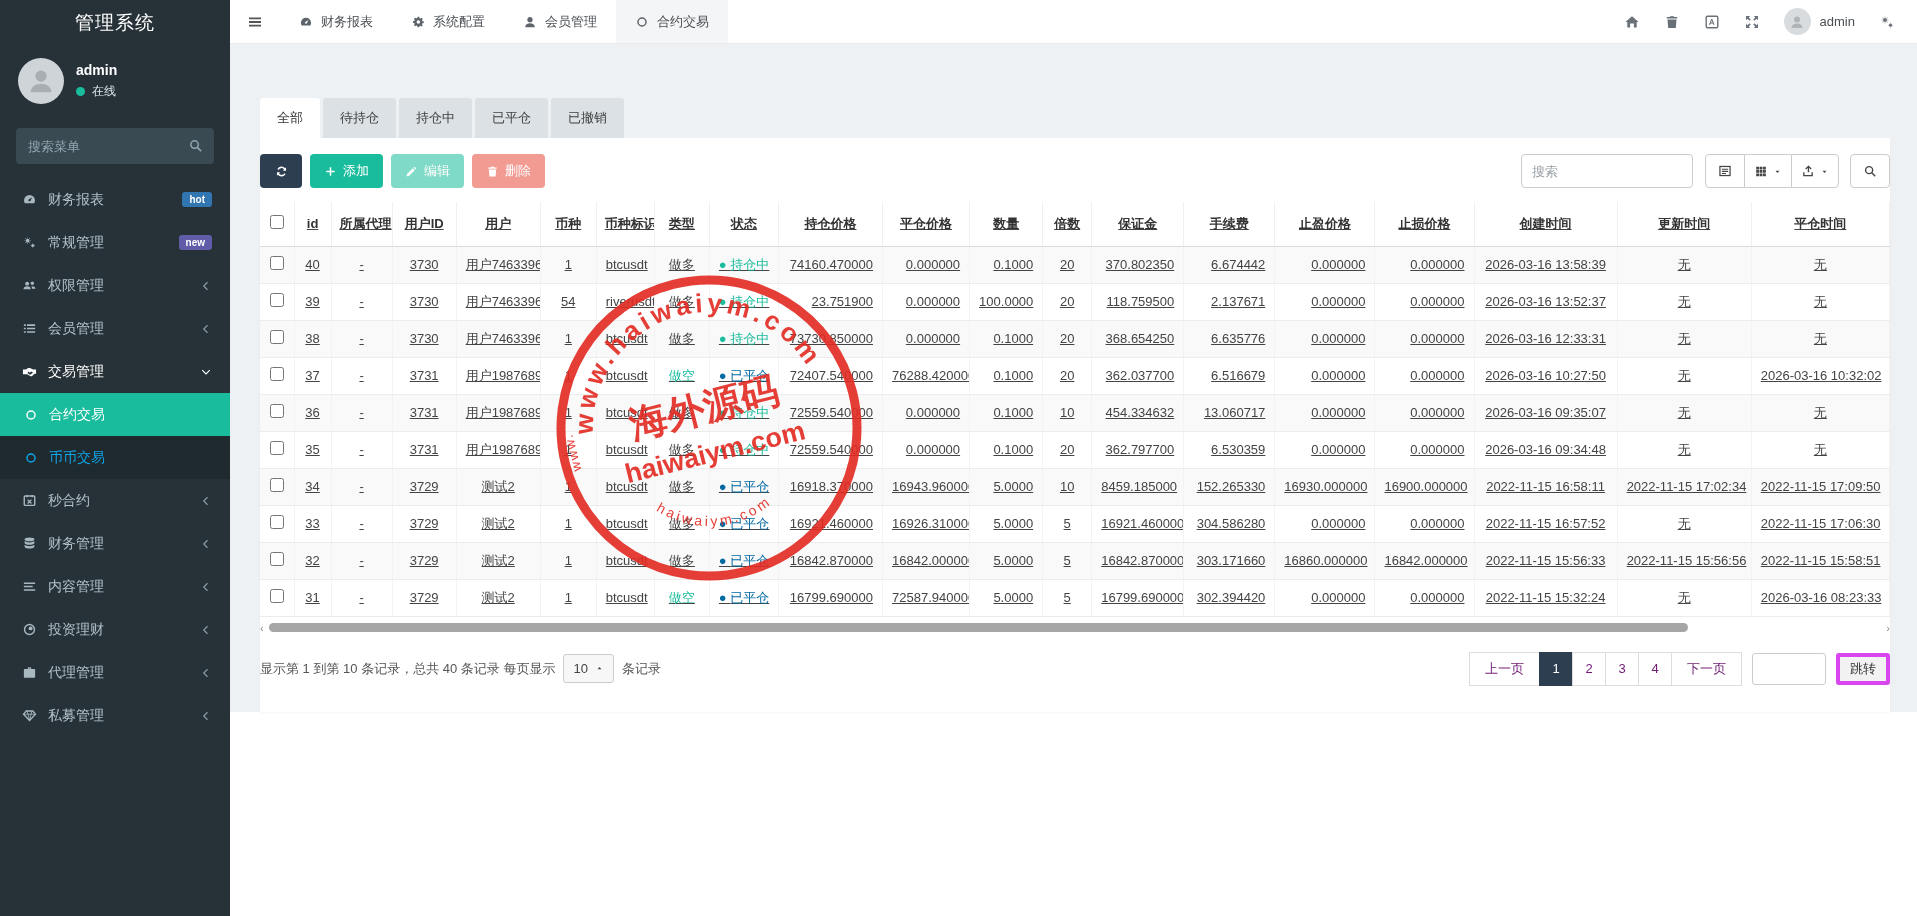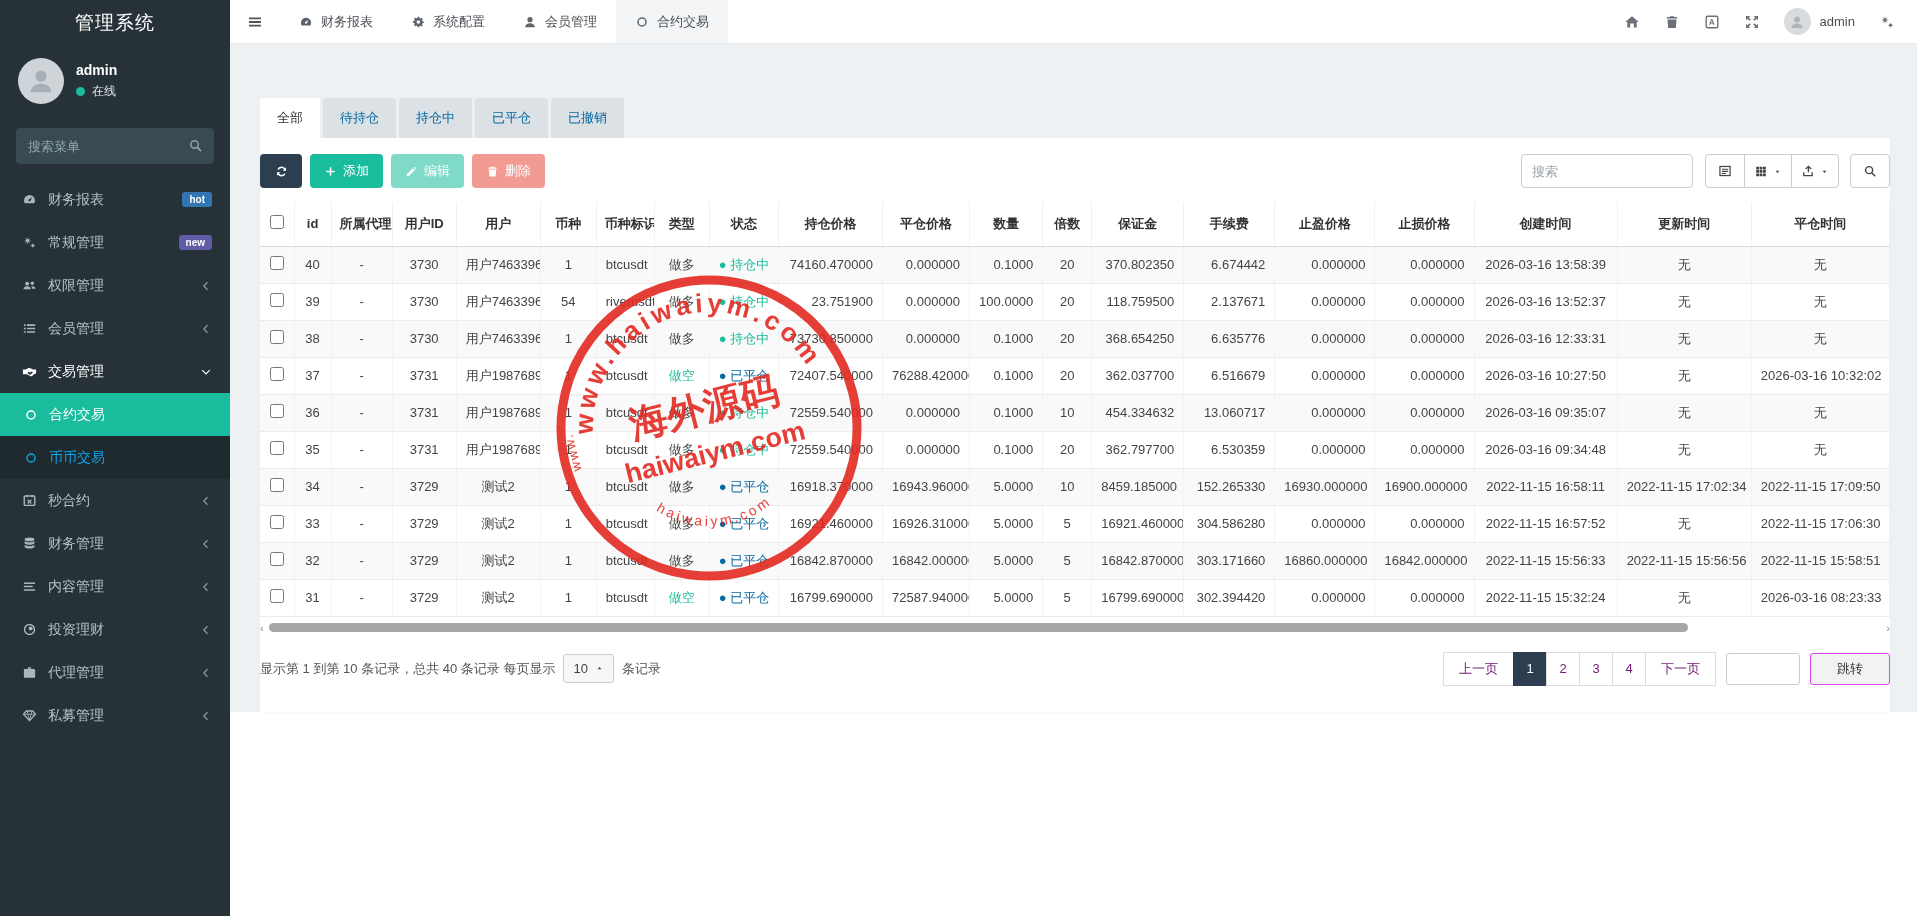--- a/index.html
+++ b/index.html
@@ -44,21 +44,21 @@
   .nav-right .ic { width:16px; height:16px; cursor:pointer; }
   .nav-user { display:flex; align-items:center; gap:9px; cursor:pointer; }
   .mini-avatar { width:27px; height:27px; border-radius:50%; background:#d9dcde; display:flex; align-items:center; justify-content:center; color:#aeb4b8; }
   .mini-avatar .ic { width:16px; height:16px; }
   .nav-user-name { font-size:13px; color:#4a4f54; }
 
   
   .content { flex:1; position:relative; background:#fff; }
   .card-zone { background:#eef1f4; padding:54px 27px 0 30px; }
   .tabs { display:flex; gap:3px; }
-  .tab { background:#dce1e5; color:#0369a1; font-size:13px; padding:0 17px; height:40px; line-height:40px; border-radius:3px 3px 0 0; cursor:pointer; }
+  .tab { background:#dce1e5; color:#404040; font-size:13px; padding:0 17px; height:40px; line-height:40px; border-radius:3px 3px 0 0; cursor:pointer; }
   .tab.active { background:#fff; color:#333; }
   .card { background:#fff; padding:16px 0 26px; box-shadow:0 1px 2px rgba(0,0,0,.04); }
 
   .toolbar { display:flex; align-items:flex-end; margin-bottom:14px; }
   .btn { height:34px; border:none; border-radius:4px; font-size:13px; color:#fff; display:inline-flex; align-items:center; gap:6px; padding:0 14px; margin-right:8px; cursor:pointer; }
   .btn .ic { width:13px; height:13px; }
   .btn-refresh { background:#2c3e50; width:42px; justify-content:center; padding:0; }
   .btn-add { background:#19bc9c; }
   .btn-edit { background:#19bc9c; opacity:.55; }
   .btn-del { background:#e8594a; opacity:.6; }
@@ -66,21 +66,21 @@
   .search-input { width:172px; height:34px; border:1px solid #ccc; border-radius:4px; padding:0 10px; font-size:13px; color:#555; }
   .search-input::placeholder { color:#9aa0a6; }
   .btn-group { display:flex; }
   .tool-btn { height:34px; min-width:40px; background:#fff; border:1px solid #ccc; display:flex; align-items:center; justify-content:center; gap:5px; color:#444; padding:0 9px; margin-left:-1px; cursor:pointer; }
   .tool-btn .ic { width:14px; height:14px; }
   .tool-btn .caret { width:9px; height:9px; }
   .btn-group .tool-btn:first-child { border-radius:4px 0 0 4px; margin-left:0; }
   .btn-group .tool-btn:last-child { border-radius:0 4px 4px 0; }
   .tool-btn.single { border-radius:4px; }
 
-  table { width:100%; border-collapse:collapse; table-layout:fixed; font-size:13px; color:#444; }
+  table { width:100%; border-collapse:collapse; table-layout:fixed; font-size:13px; color:#444;text-decoration:underline; }
   th { font-weight:bold; height:44px; border-bottom:1px solid #d9dde1; border-right:1px solid #f0f0f0; text-align:center; padding:0 8px; white-space:nowrap; overflow:hidden; color:#333; background:#fff; }
   td { height:37px; border-bottom:1px solid #ececec; border-right:1px solid #f3f3f3; padding:0 9px; text-align:center; white-space:nowrap; overflow:hidden; }
   tbody tr:nth-child(odd) td { background:#f9f9f9; }
   td.r { text-align:right; }
   .type-short { color:#19bc9c; }
   .st-open { color:#19bc9c; }
   .st-closed { color:#0369a1;margin-top:23px; }
   input[type=checkbox] { width:14px; height:14px; }
 
   .hscroll { display:flex; align-items:center; margin-top:5px; height:12px; gap:5px; color:#8a8a8a; font-size:11px; }
@@ -90,21 +90,21 @@
   .pager { display:flex; align-items:center; margin-top:18px; font-size:13px; color:#555; }
   .page-size { display:inline-flex; align-items:center; gap:7px; border:1px solid #ccc; background:#f7f7f7; border-radius:3px; padding:6px 9px; margin:0 8px; color:#444; cursor:pointer; }
   .page-size .ic { width:9px; height:9px; }
   .pager-right { margin-left:auto; display:flex; align-items:center; gap:10px; }
   .pg-group { display:flex; }
   .pg-btn { border:1px solid #ddd; background:#fff; color:#701a75; font-size:13px; padding:0 15px; height:34px; line-height:32px; margin-left:-1px; cursor:pointer; }
   .pg-group .pg-btn:first-child { margin-left:0; }
   .pg-btn.num { padding:0; width:34px; text-align:center; }
   .pg-btn.active { background:#2c3e50; color:#fff; border-color:#2c3e50; }
   .jump-input { width:74px; height:32px; border:1px solid #ccc; border-radius:3px; padding:0 8px; font-size:13px; }
-  .jump-btn { height:32px; padding:0 26px; background:#f2f2f2; border:1px solid #d946ef; border-radius:3px; font-size:13px; color:#333; cursor:pointer; }
+  .jump-btn { height:32px; padding:0 10px; background:#f2f2f2; border:4px solid #d946ef; border-radius:3px; font-size:13px; color:#333; cursor:pointer; }
 
   .stamp { position:absolute; left:549px; top:268px; width:320px; height:320px; pointer-events:none; opacity:.9; transform:rotate(-14deg); z-index:5; }
   .ic { display:inline-block; }
 </style>
 </head>
 <body>
 
 <div class="app">
 
   <aside class="sidebar">

